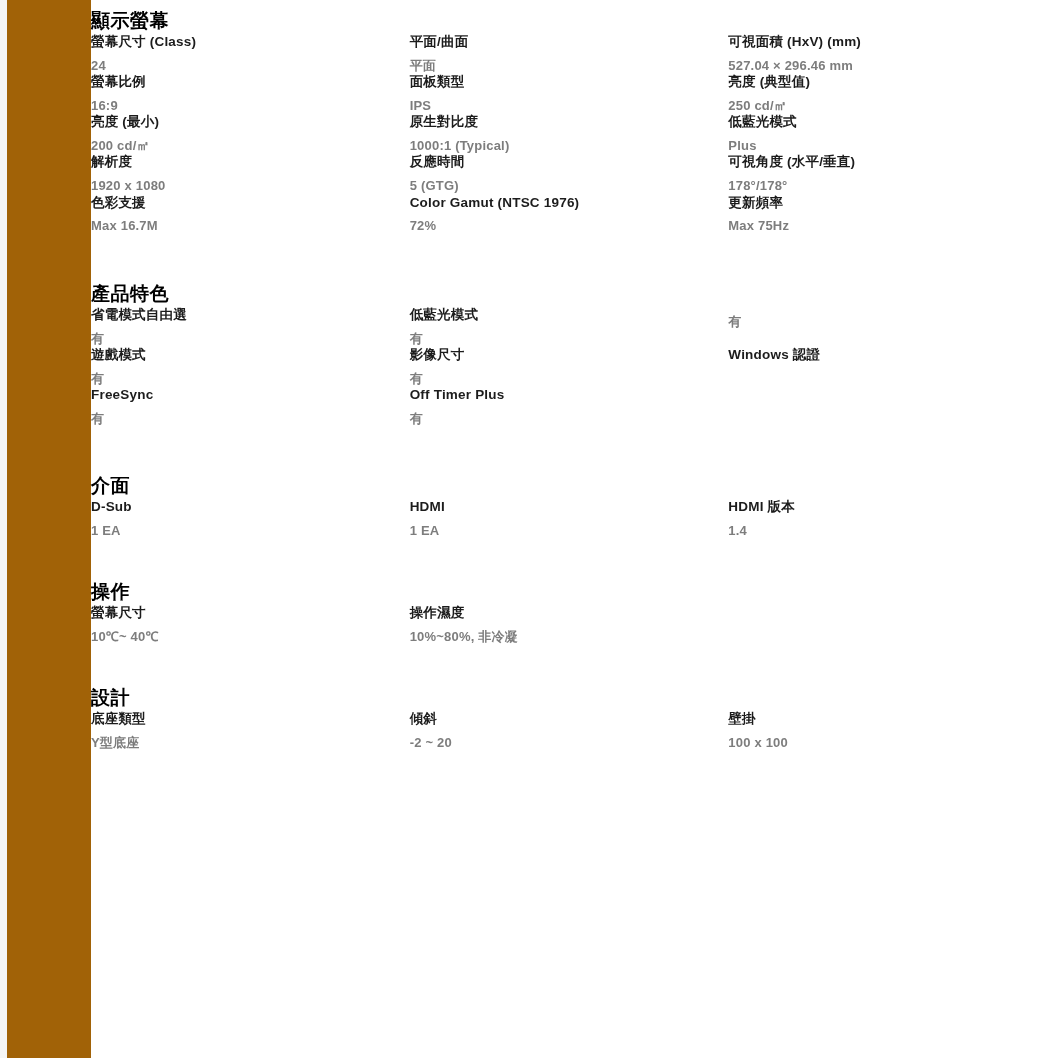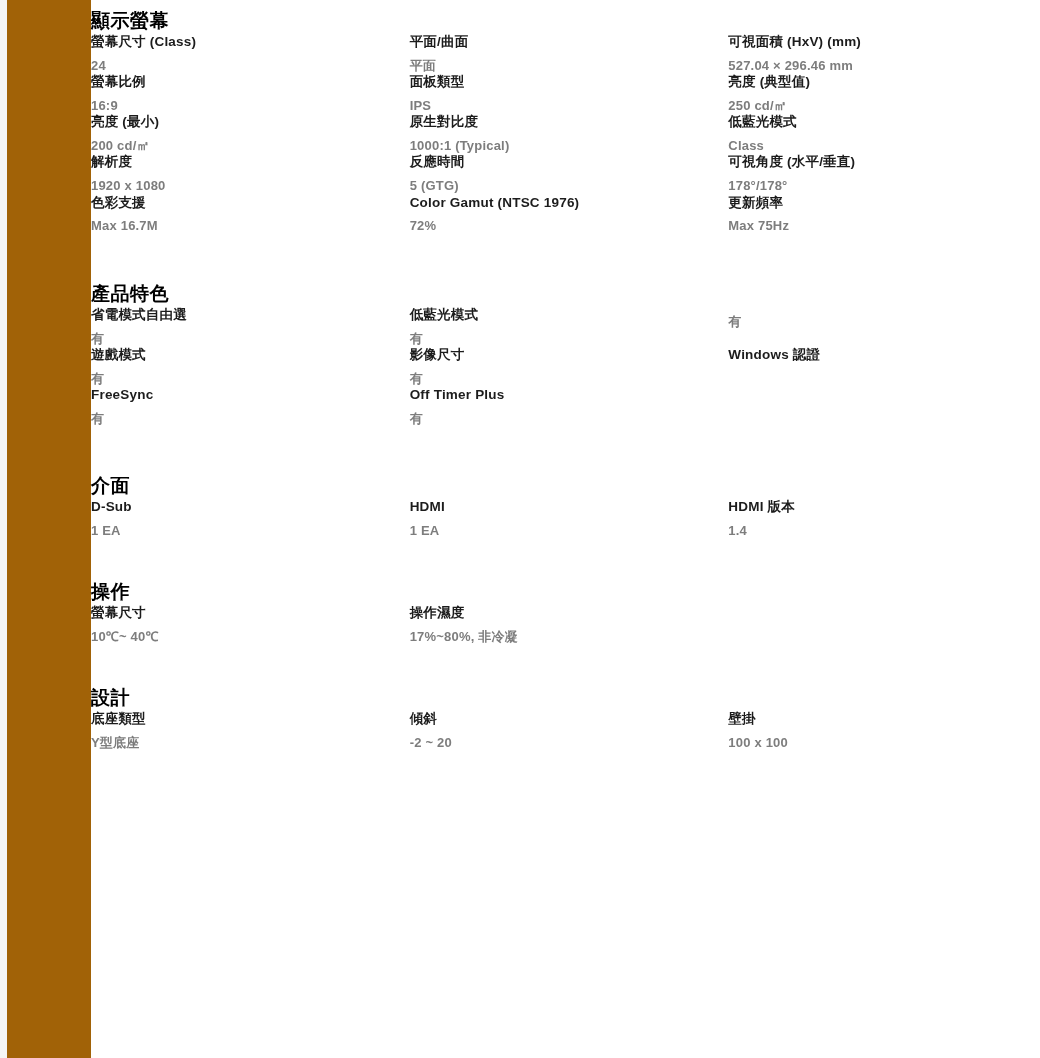--- a/index.html
+++ b/index.html
@@ -114,21 +114,21 @@
           <div class="cell">
             <div class="label">亮度 (最小)</div>
             <div class="value">200 cd/㎡</div>
           </div>
           <div class="cell">
             <div class="label">原生對比度</div>
             <div class="value">1000:1 (Typical)</div>
           </div>
           <div class="cell">
             <div class="label">低藍光模式</div>
-            <div class="value">Class</div>
+            <div class="value">Plus</div>
           </div>
           <div class="cell">
             <div class="label">解析度</div>
             <div class="value">1920 x 1080</div>
           </div>
           <div class="cell">
             <div class="label">反應時間</div>
             <div class="value">5 (GTG)</div>
           </div>
           <div class="cell">
@@ -212,21 +212,21 @@
 
       <div class="section">
         <div class="section-title">操作</div>
         <div class="grid">
           <div class="cell">
             <div class="label">螢幕尺寸</div>
             <div class="value">10℃~ 40℃</div>
           </div>
           <div class="cell">
             <div class="label">操作濕度</div>
-            <div class="value">17%~80%, 非冷凝</div>
+            <div class="value">10%~80%, 非冷凝</div>
           </div>
         </div>
       </div>
 
       <div class="gap-md"></div>
 
       <div class="section">
         <div class="section-title">設計</div>
         <div class="grid">
           <div class="cell">

